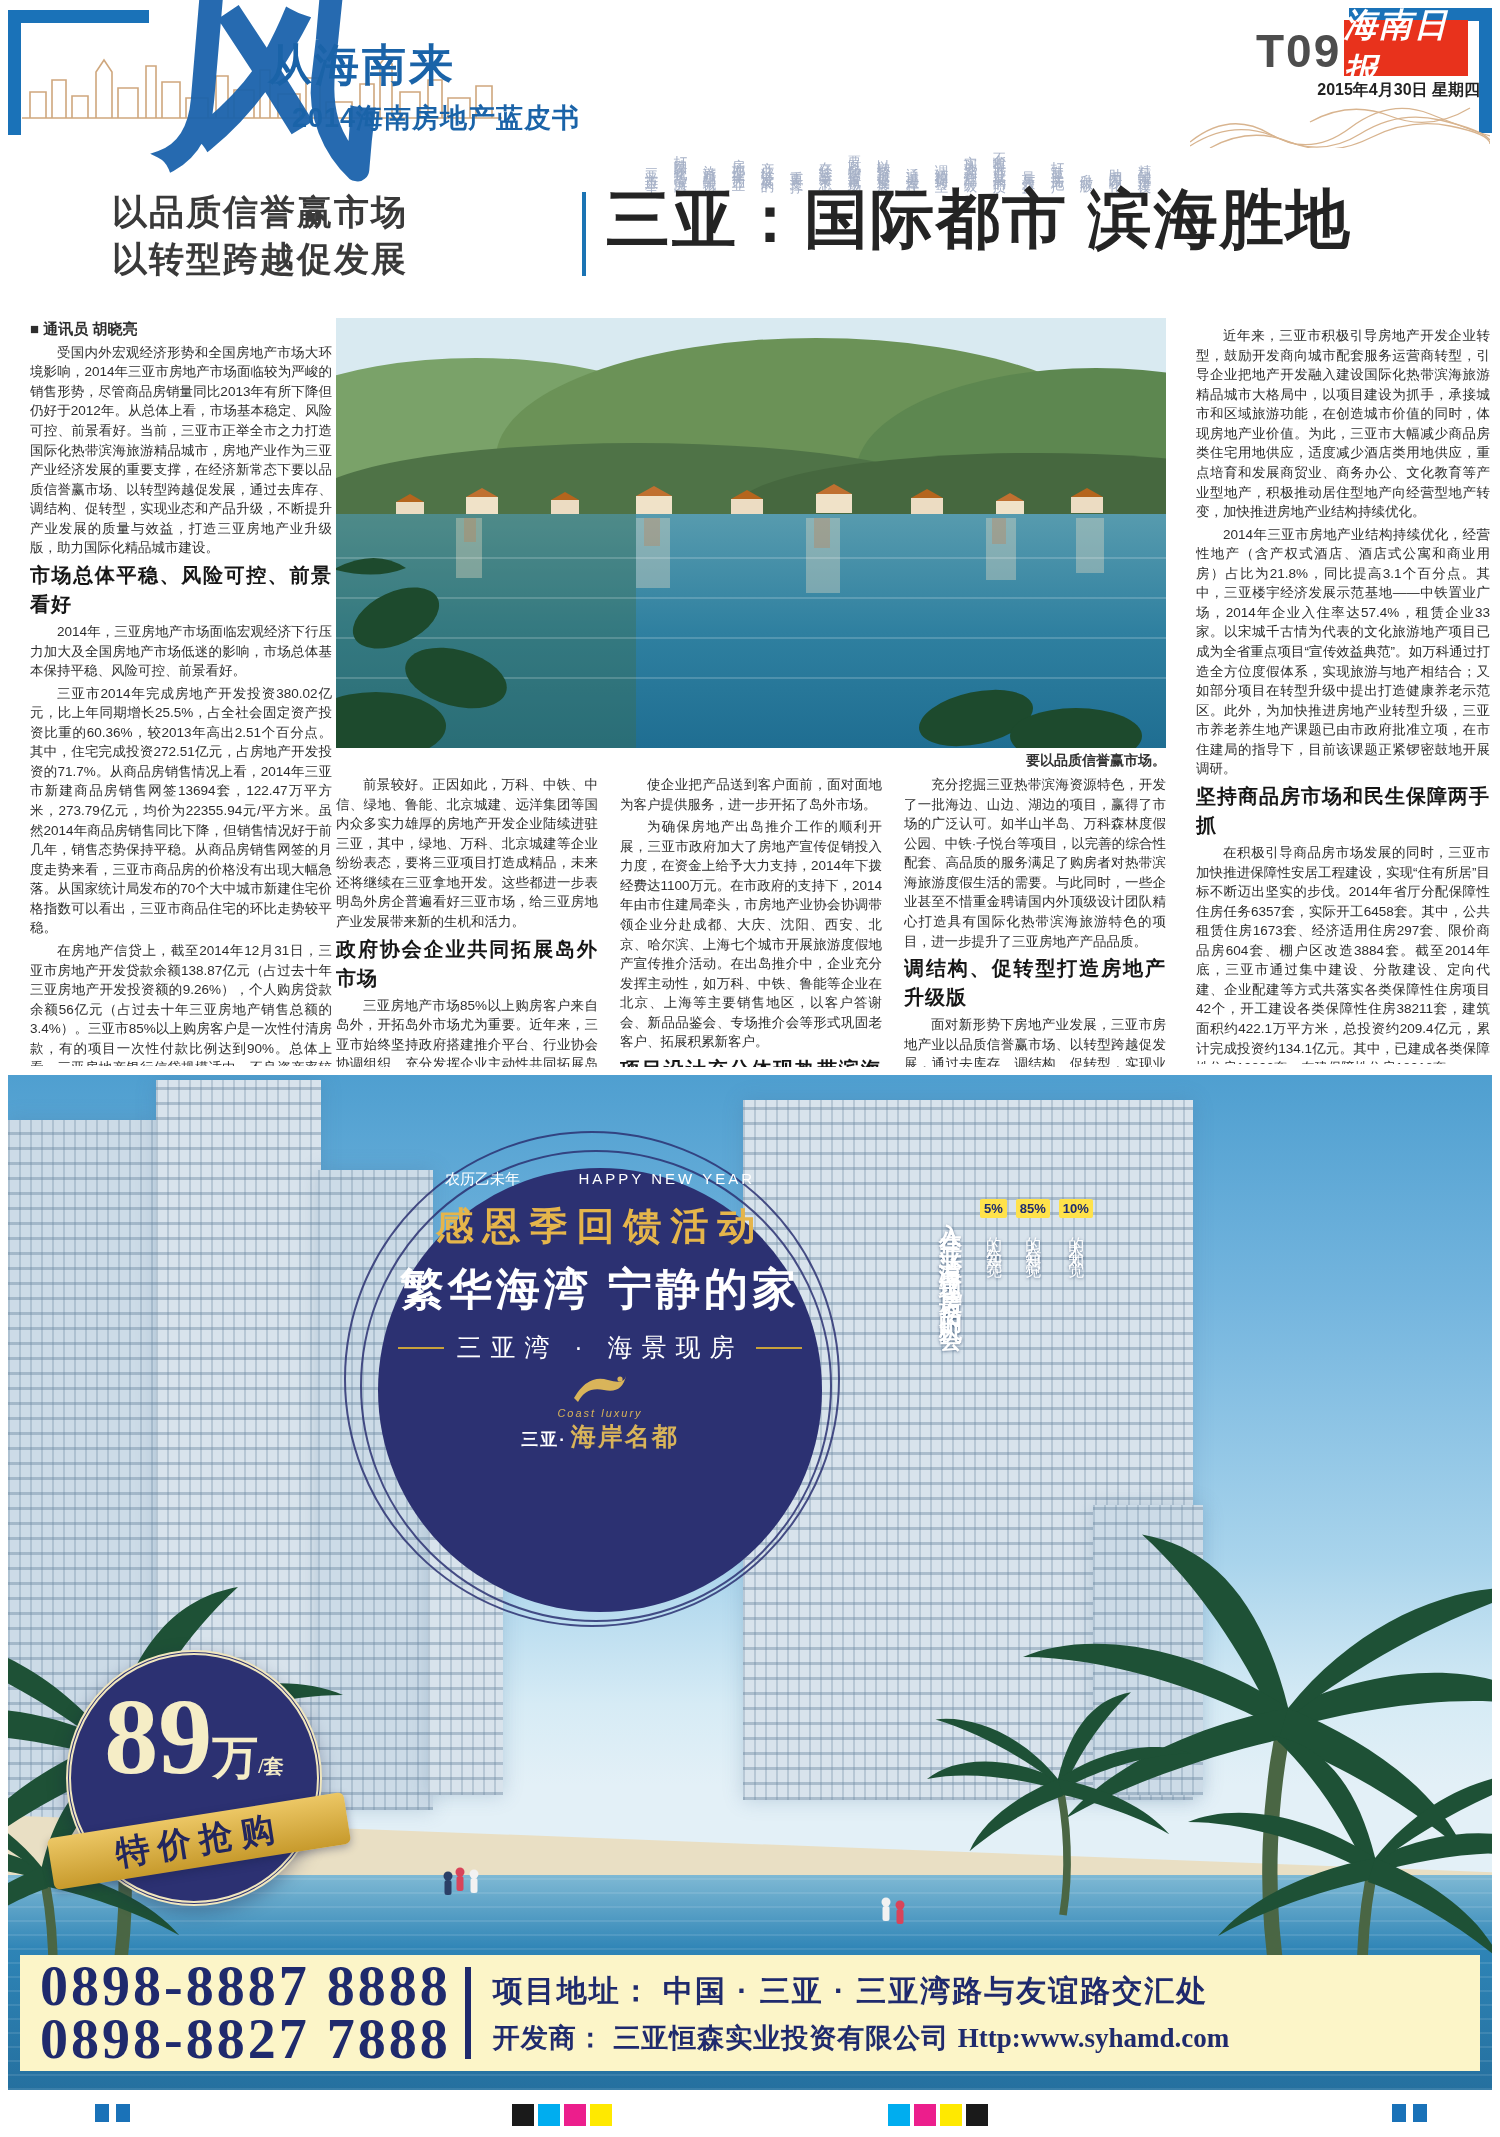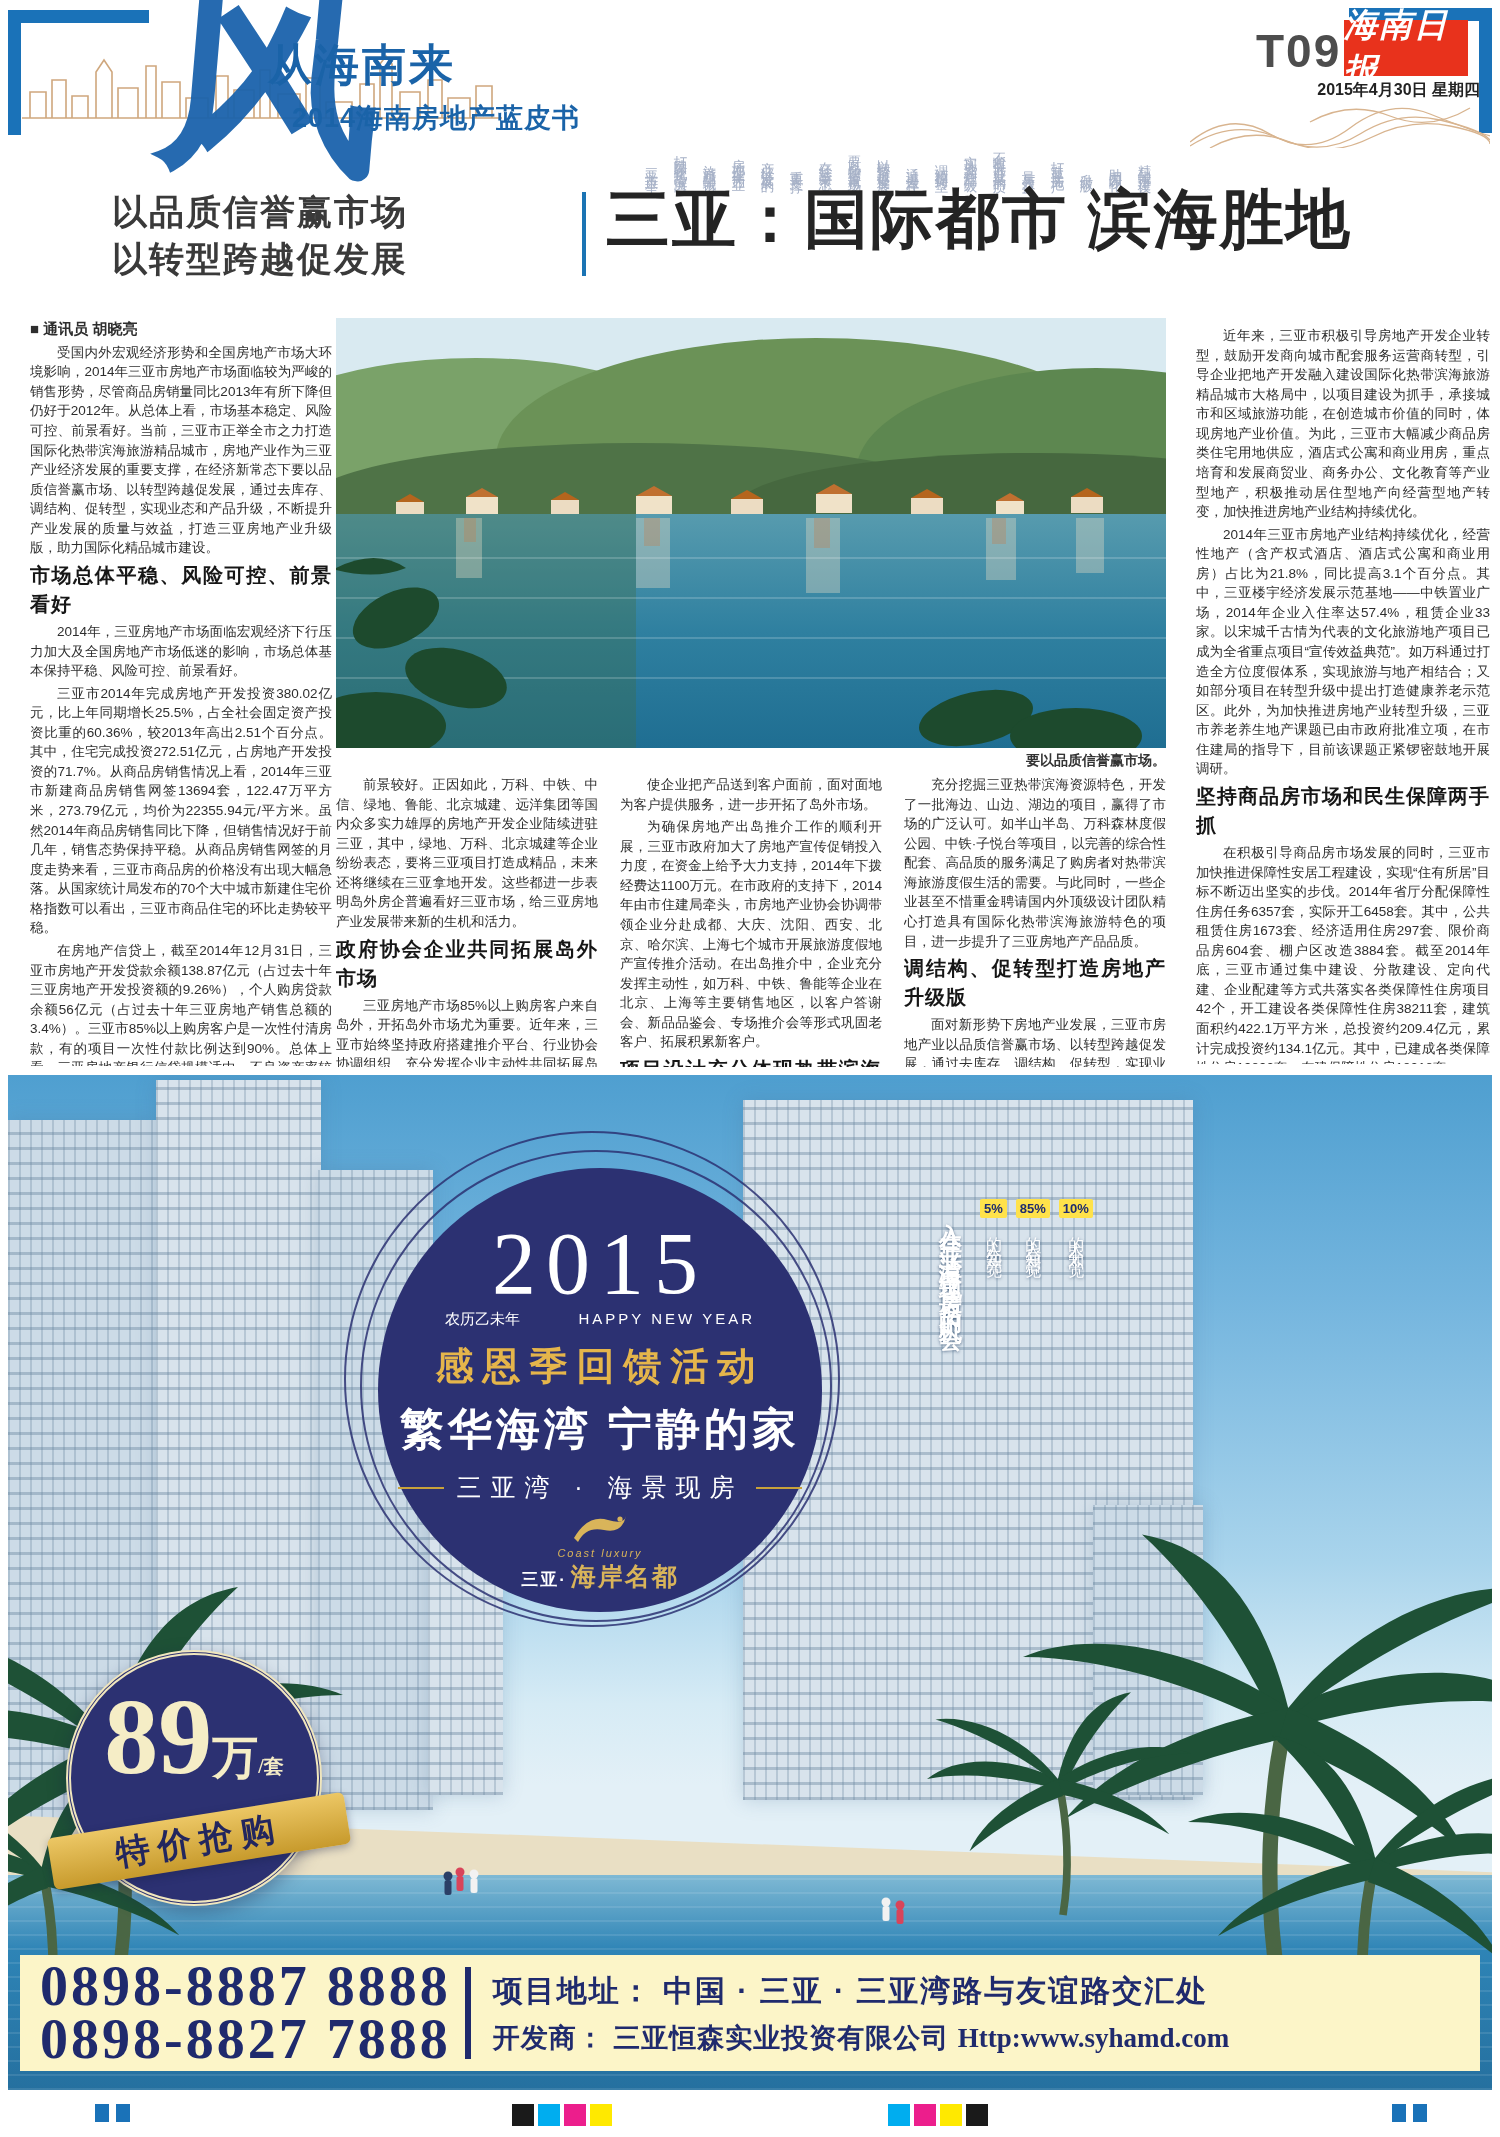--- a/index.html
+++ b/index.html
@@ -275,21 +275,21 @@
     <p>为确保房地产出岛推介工作的顺利开展，三亚市政府加大了房地产宣传促销投入力度，在资金上给予大力支持，2014年下拨经费达1100万元。在市政府的支持下，2014年由市住建局牵头，市房地产业协会协调带领企业分赴成都、大庆、沈阳、西安、北京、哈尔滨、上海七个城市开展旅游度假地产宣传推介活动。在出岛推介中，企业充分发挥主动性，如万科、中铁、鲁能等企业在北京、上海等主要销售地区，以客户答谢会、新品品鉴会、专场推介会等形式巩固老客户、拓展积累新客户。</p>
     <p class="subhead">项目设计充分体现热带滨海特色</p>
 
   </div>
   <div class="col col-b3">
     <p>充分挖掘三亚热带滨海资源特色，开发了一批海边、山边、湖边的项目，赢得了市场的广泛认可。如半山半岛、万科森林度假公园、中铁·子悦台等项目，以完善的综合性配套、高品质的服务满足了购房者对热带滨海旅游度假生活的需要。与此同时，一些企业甚至不惜重金聘请国内外顶级设计团队精心打造具有国际化热带滨海旅游特色的项目，进一步提升了三亚房地产产品品质。</p>
     <p class="subhead">调结构、促转型打造房地产升级版</p>
     <p>面对新形势下房地产业发展，三亚市房地产业以品质信誉赢市场、以转型跨越促发展，通过去库存、调结构、促转型，实现业态和产品升级，不断提升房地产业的质量与效益，打造三亚房地产业升级版，助力国际化精品城市建设。</p>
   </div>
   <div class="col col-d">
-    <p>近年来，三亚市积极引导房地产开发企业转型，鼓励开发商向城市配套服务运营商转型，引导企业把地产开发融入建设国际化热带滨海旅游精品城市大格局中，以项目建设为抓手，承接城市和区域旅游功能，在创造城市价值的同时，体现房地产业价值。为此，三亚市大幅减少商品房类住宅用地供应，酒店式公寓和商业用房，重点培育和发展商贸业、商务办公、文化教育等产业型地产，积极推动居住型地产向经营型地产转变，加快推进房地产业结构持续优化。</p>
+    <p>近年来，三亚市积极引导房地产开发企业转型，鼓励开发商向城市配套服务运营商转型，引导企业把地产开发融入建设国际化热带滨海旅游精品城市大格局中，以项目建设为抓手，承接城市和区域旅游功能，在创造城市价值的同时，体现房地产业价值。为此，三亚市大幅减少商品房类住宅用地供应，适度减少酒店类用地供应，重点培育和发展商贸业、商务办公、文化教育等产业型地产，积极推动居住型地产向经营型地产转变，加快推进房地产业结构持续优化。</p>
     <p>2014年三亚市房地产业结构持续优化，经营性地产（含产权式酒店、酒店式公寓和商业用房）占比为21.8%，同比提高3.1个百分点。其中，三亚楼宇经济发展示范基地——中铁置业广场，2014年企业入住率达57.4%，租赁企业33家。以宋城千古情为代表的文化旅游地产项目已成为全省重点项目“宣传效益典范”。如万科通过打造全方位度假体系，实现旅游与地产相结合；又如部分项目在转型升级中提出打造健康养老示范区。此外，为加快推进房地产业转型升级，三亚市养老养生地产课题已由市政府批准立项，在市住建局的指导下，目前该课题正紧锣密鼓地开展调研。</p>
     <p class="subhead">坚持商品房市场和民生保障两手抓</p>
     <p>在积极引导商品房市场发展的同时，三亚市加快推进保障性安居工程建设，实现“住有所居”目标不断迈出坚实的步伐。2014年省厅分配保障性住房任务6357套，实际开工6458套。其中，公共租赁住房1673套、经济适用住房297套、限价商品房604套、棚户区改造3884套。截至2014年底，三亚市通过集中建设、分散建设、定向代建、企业配建等方式共落实各类保障性住房项目42个，开工建设各类保障性住房38211套，建筑面积约422.1万平方米，总投资约209.4亿元，累计完成投资约134.1亿元。其中，已建成各类保障性住房19893套，在建保障性住房18318套。</p>
 
   </div>
 
   <div class="abs ad">
 
     <div class="bldg" style="left:0;top:45px;width:150px;height:720px;"></div>
     <div class="bldg lt" style="left:148px;top:5px;width:165px;height:760px;"></div>
@@ -328,21 +328,20 @@
       <use href="#person" transform="translate(466,814)" fill="#f2f2f2"></use>
       <use href="#person" transform="translate(440,816)" fill="#2b3f66"></use>
       <use href="#person" transform="translate(878,842)" fill="#f2f2f2"></use>
       <use href="#person" transform="translate(892,845)" fill="#d8445a"></use>
     </svg>
 
     <div class="ring ring1"></div>
     <div class="ring ring2"></div>
 
     <div class="disc">
-      <div class="disc-year">2015</div>
       <div class="disc-subrow">
         <span>农历乙未年</span>
         <span class="disc-hny">HAPPY NEW YEAR</span>
       </div>
       <div class="disc-campaign">感恩季回馈活动</div>
       <div class="disc-slogan">繁华海湾 宁静的家</div>
       <div class="disc-loc">三亚湾 · 海景现房</div>
       <div class="disc-logo">
         <svg width="64" height="34" viewBox="0 0 64 34">
           <path d="M6 26 Q20 2 40 8 Q56 13 58 4 Q54 22 36 18 Q18 14 10 30 Z" fill="#d9b45a"></path>

